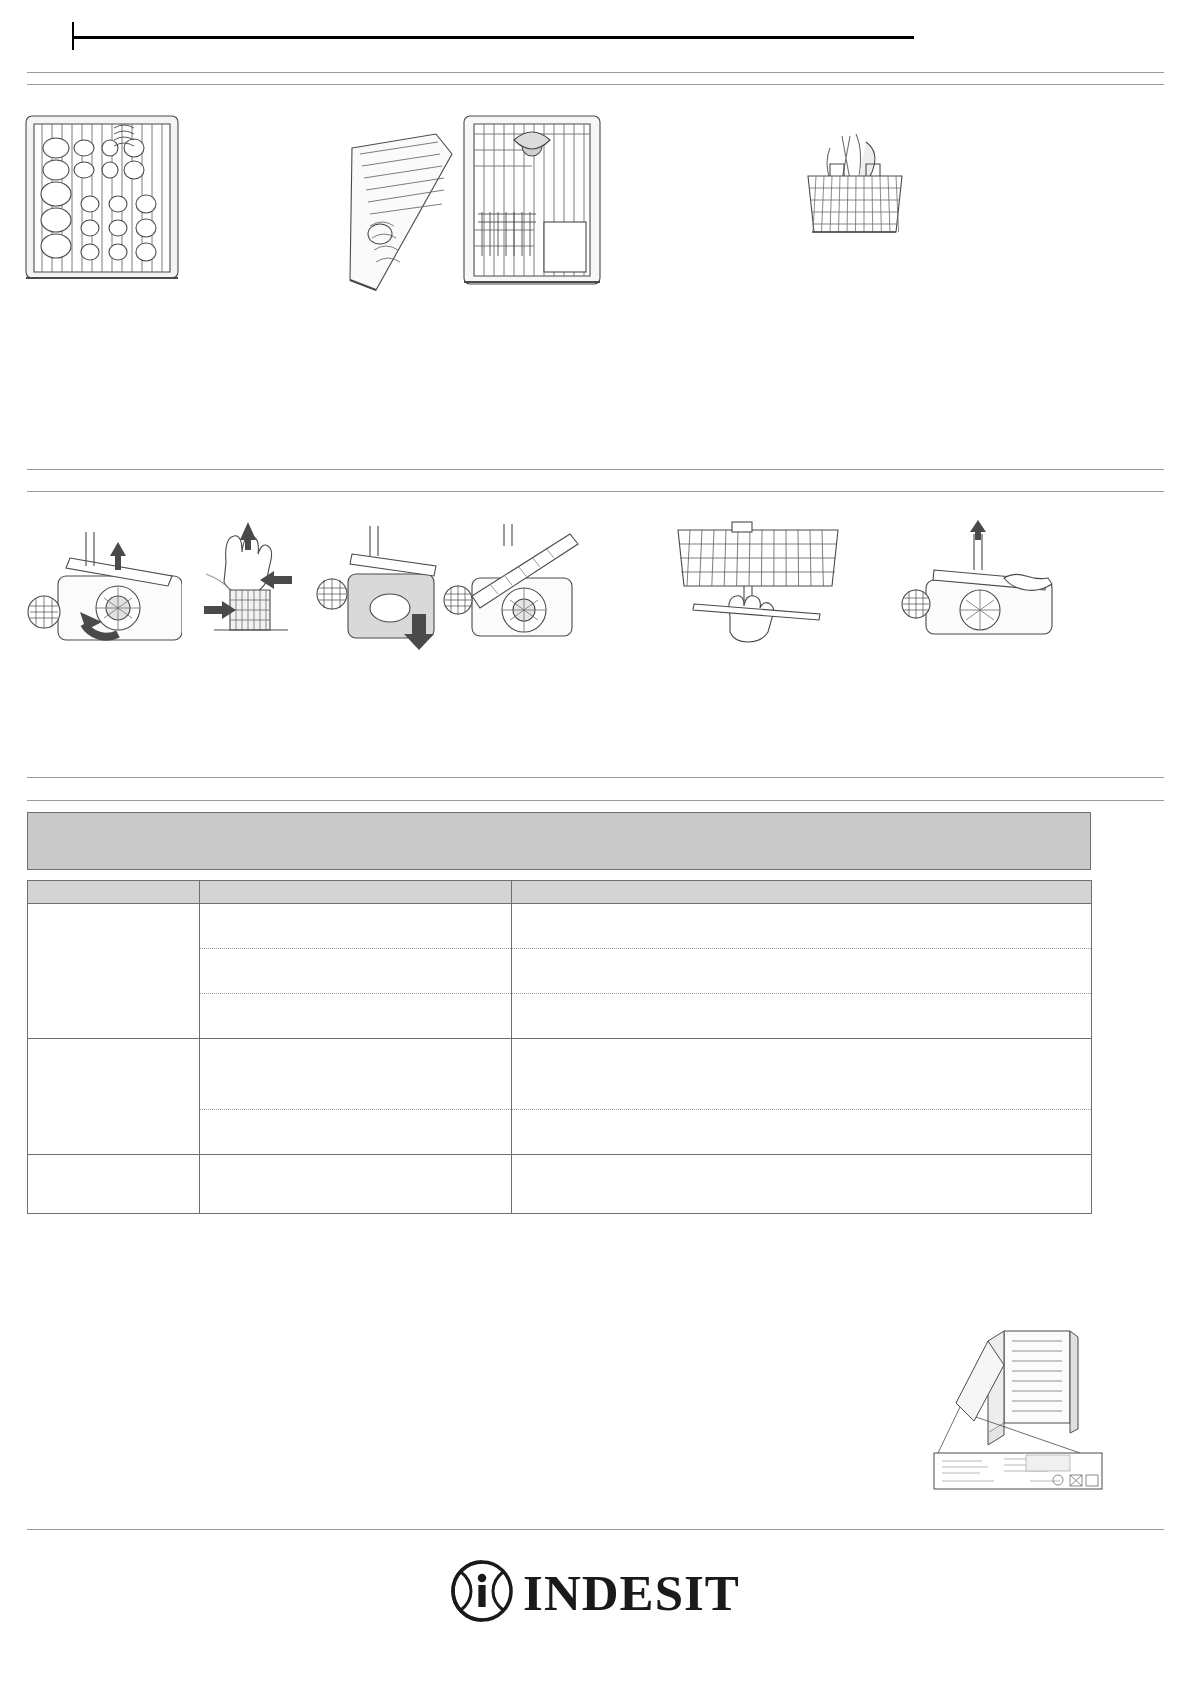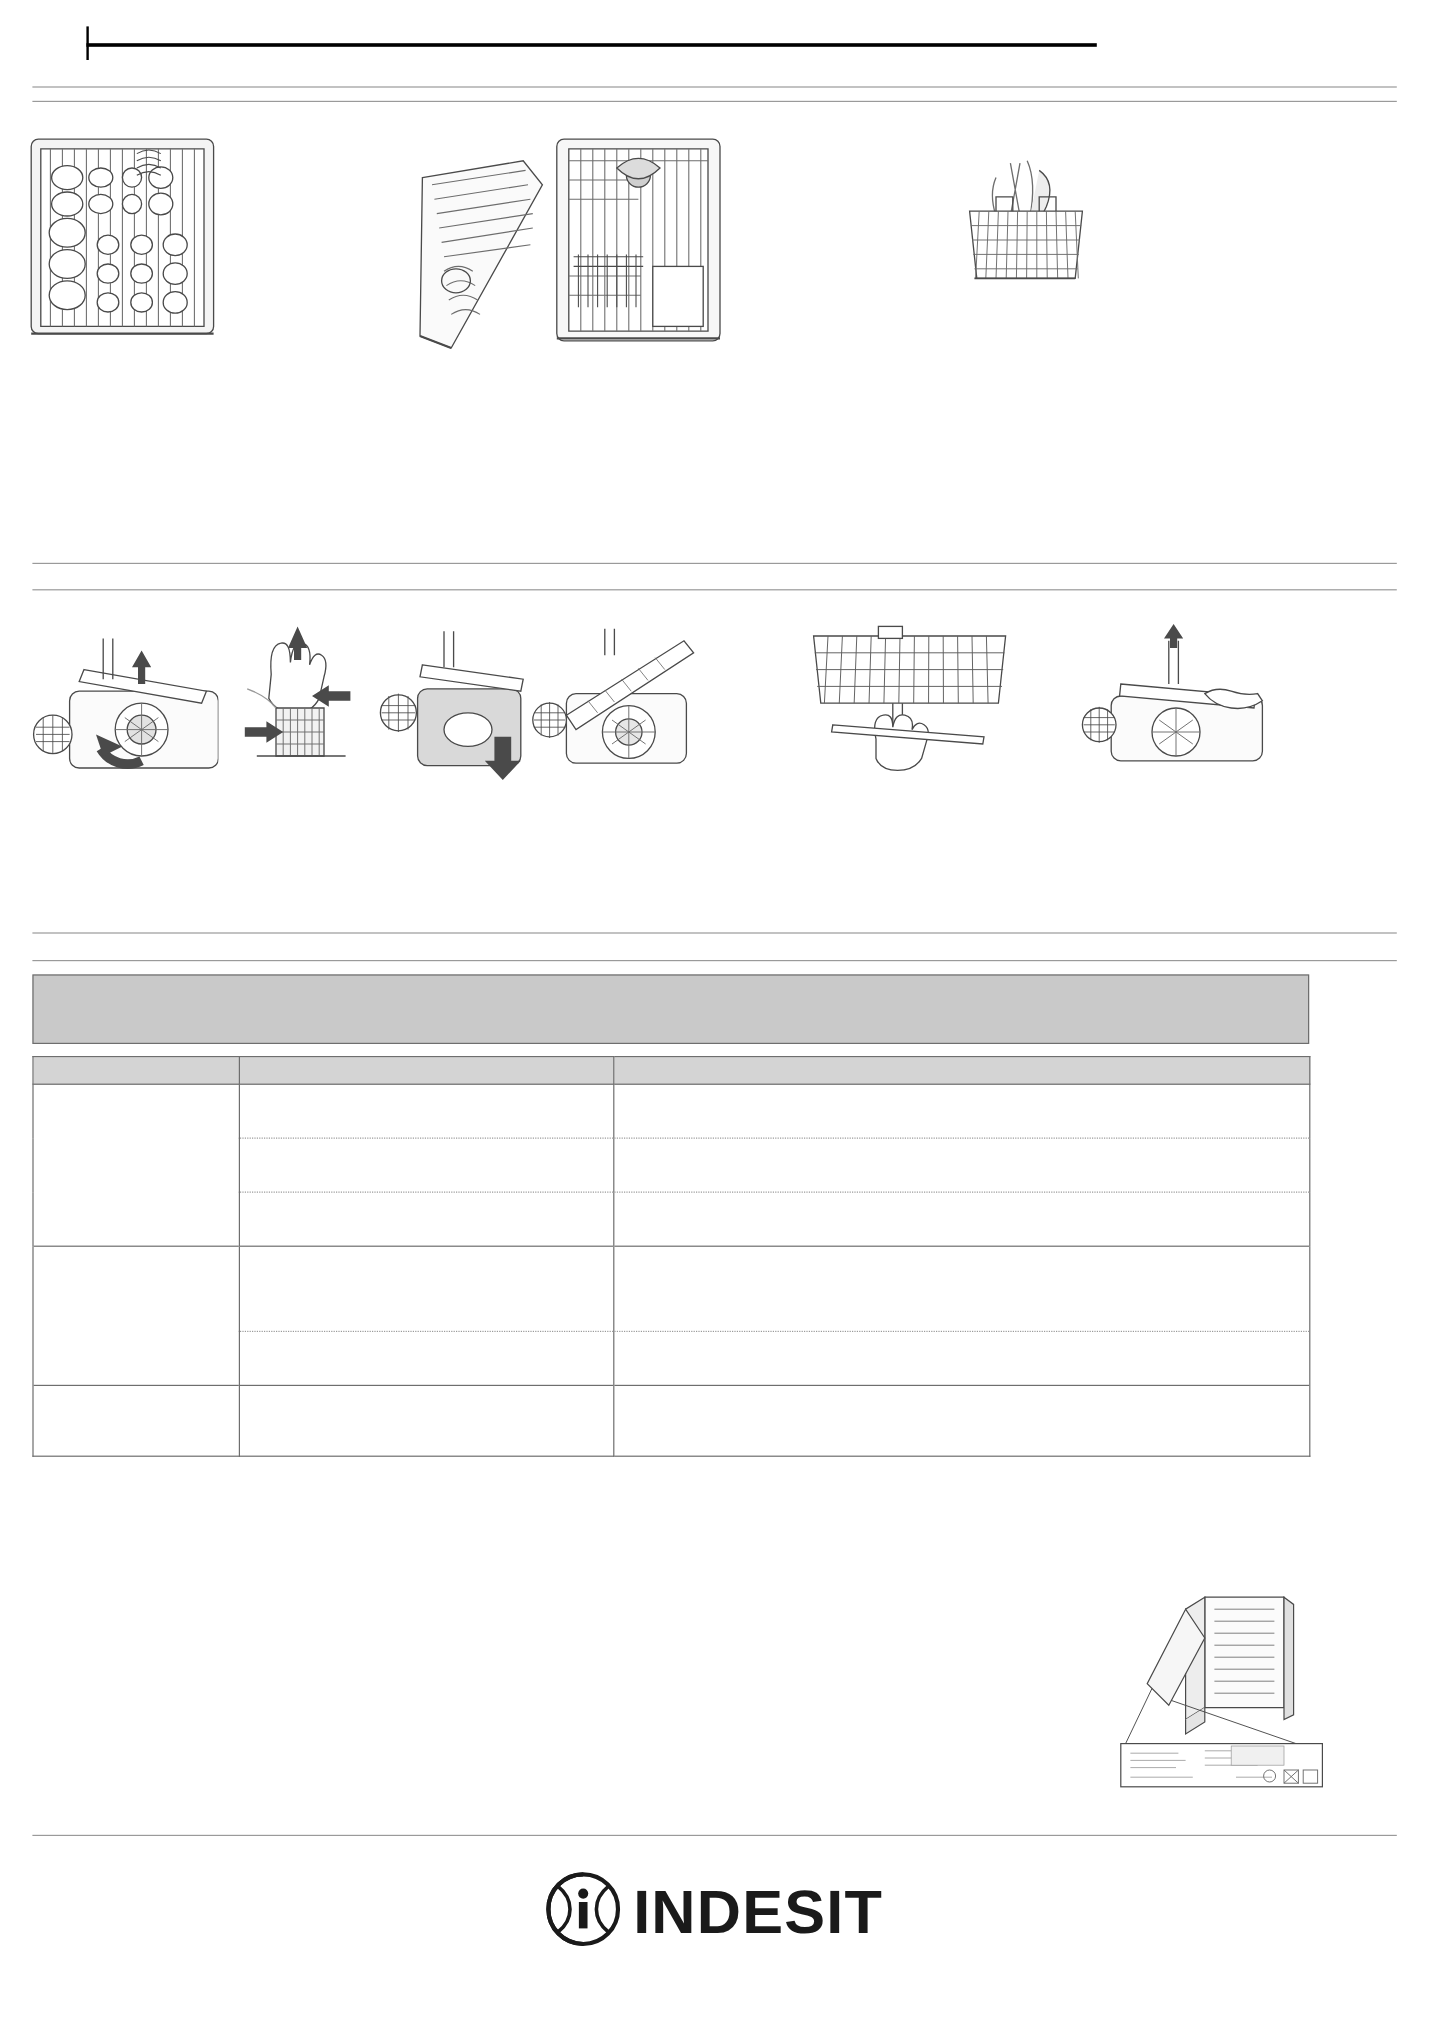--- a/index.html
+++ b/index.html
@@ -13,20 +13,21 @@
     position: relative;
     font-family: "Liberation Sans", sans-serif;
     color: #000000;
     overflow: hidden;
   }
   .page {
     position: absolute;
     left: 0; top: 0;
     width: 1191px;
     height: 1684px;
+    font-family: Liberation Serif, serif;
   }
 
   
   .top-rule {
     position: absolute;
     left: 72px;
     top: 36px;
     width: 842px;
     height: 3px;
     background: #000000;

